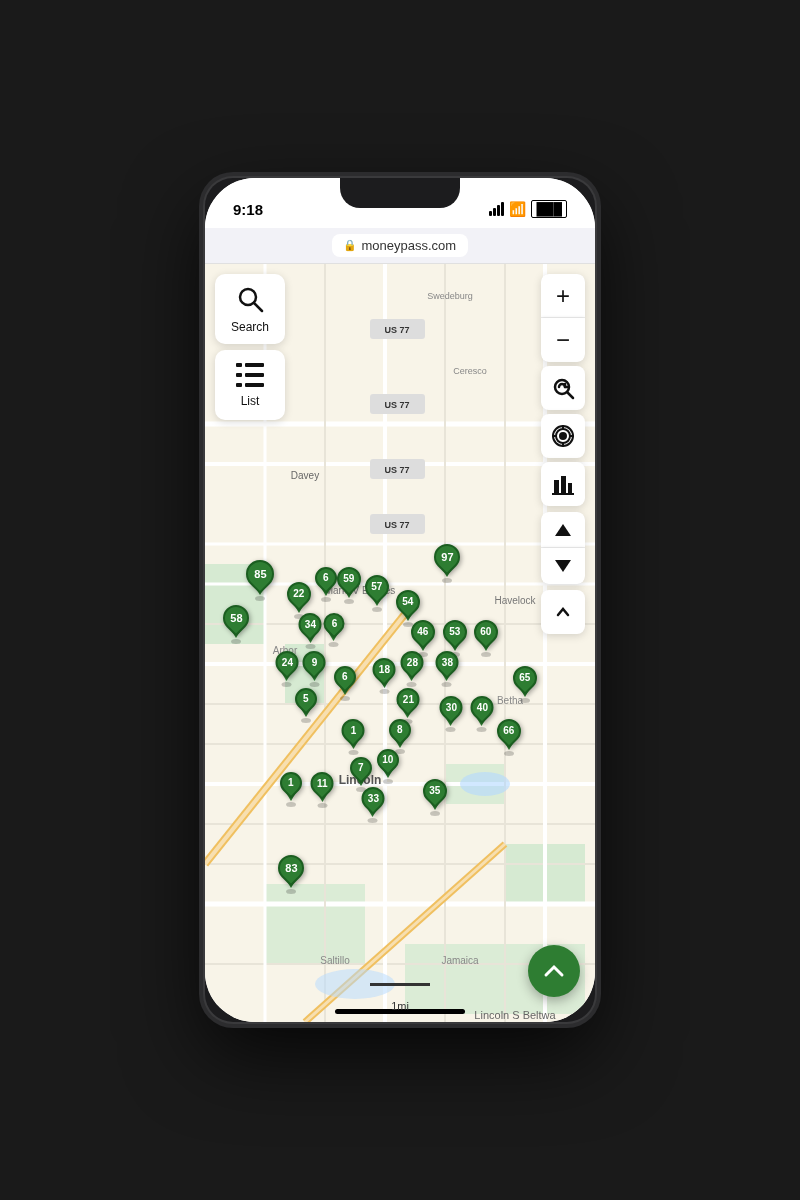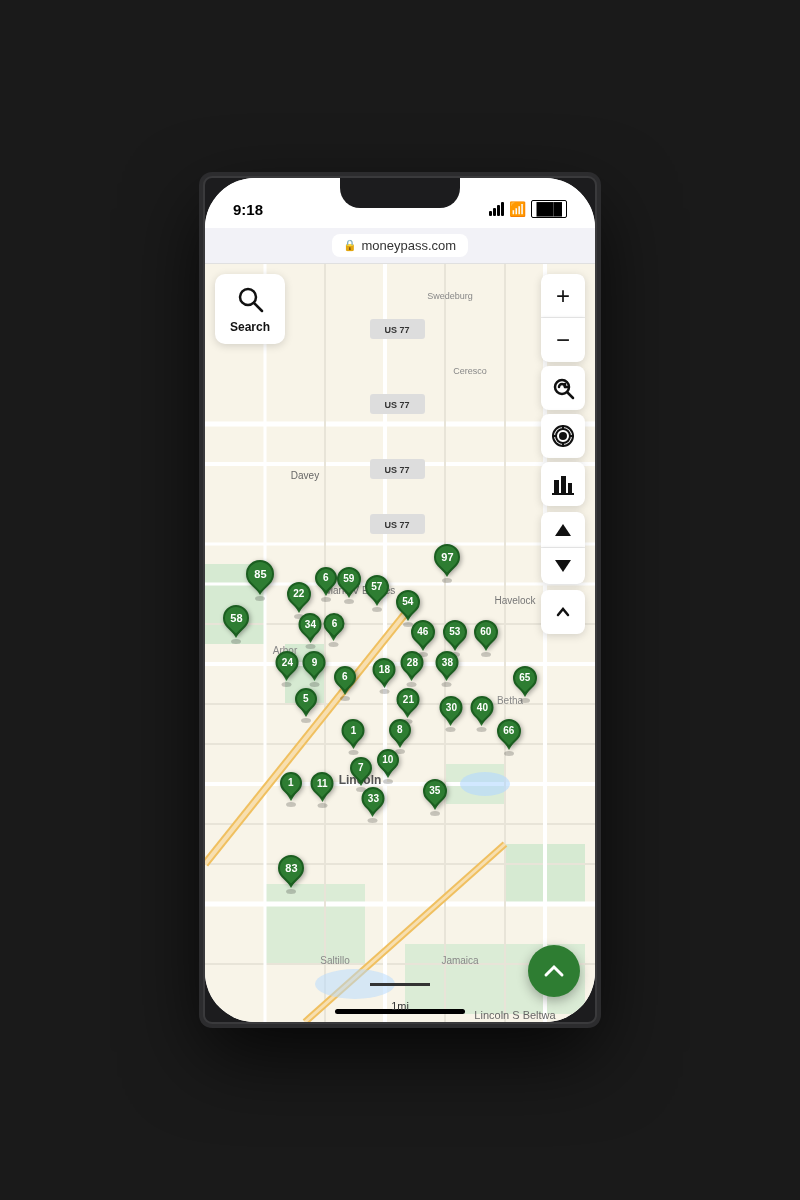--- a/index.html
+++ b/index.html
@@ -8,21 +8,21 @@
       display: flex;
       justify-content: center;
       align-items: center;
       min-height: 100vh;
       font-family: -apple-system, BlinkMacSystemFont, 'Helvetica Neue', sans-serif;
     }
     .phone-frame {
       width: 390px;
       height: 844px;
       background: #1c1c1e;
-      border-radius: 7px;
+      border-radius: 28px;
       position: relative;
       box-shadow: 0 0 0 2px #3a3a3c, 0 0 0 6px #2c2c2e, 0 30px 80px rgba(0,0,0,0.8);
       overflow: hidden;
     }
     .phone-screen {
       position: absolute;
       top: 0; left: 0; right: 0; bottom: 0;
       background: #fff;
       border-radius: 50px;
       overflow: hidden;
@@ -123,21 +123,21 @@
       outline: none;
     }
     .panel-btn-icon {
       font-size: 26px;
       color: #111;
       line-height: 1;
     }
     .panel-btn-label {
       font-size: 12px;
       color: #111;
-      font-weight: 700;
+      font-weight: 400;
     }
     
     .right-panel {
       position: absolute;
       top: 10px;
       right: 10px;
       display: flex;
       flex-direction: column;
       gap: 4px;
       z-index: 100;
@@ -342,20 +342,33 @@
       <div class="left-panel">
         <button class="panel-btn">
           <span class="panel-btn-icon">
             <svg width="28" height="28" viewBox="0 0 28 28" fill="none">
               <circle cx="12" cy="12" r="8" stroke="#111" stroke-width="2.5" fill="none"></circle>
               <line x1="18" y1="18" x2="26" y2="26" stroke="#111" stroke-width="2.5" stroke-linecap="round"></line>
             </svg>
           </span>
           <span class="panel-btn-label">Search</span>
         </button>
+        <button class="panel-btn">
+          <span class="panel-btn-icon">
+            <svg width="28" height="24" viewBox="0 0 28 24" fill="#111">
+              <rect x="0" y="0" width="6" height="4" rx="1"></rect>
+              <rect x="9" y="0" width="19" height="4" rx="1"></rect>
+              <rect x="0" y="10" width="6" height="4" rx="1"></rect>
+              <rect x="9" y="10" width="19" height="4" rx="1"></rect>
+              <rect x="0" y="20" width="6" height="4" rx="1"></rect>
+              <rect x="9" y="20" width="19" height="4" rx="1"></rect>
+            </svg>
+          </span>
+          <span class="panel-btn-label">List</span>
+        </button>
       </div>
 
       <div class="right-panel">
 
         <div class="right-btn-group">
           <button class="right-btn" style="border-radius: 6px 6px 0 0;">
             <span style="font-size:24px;font-weight:300;">+</span>
           </button>
           <button class="right-btn right-btn-last">
             <span style="font-size:24px;font-weight:300;">−</span>

